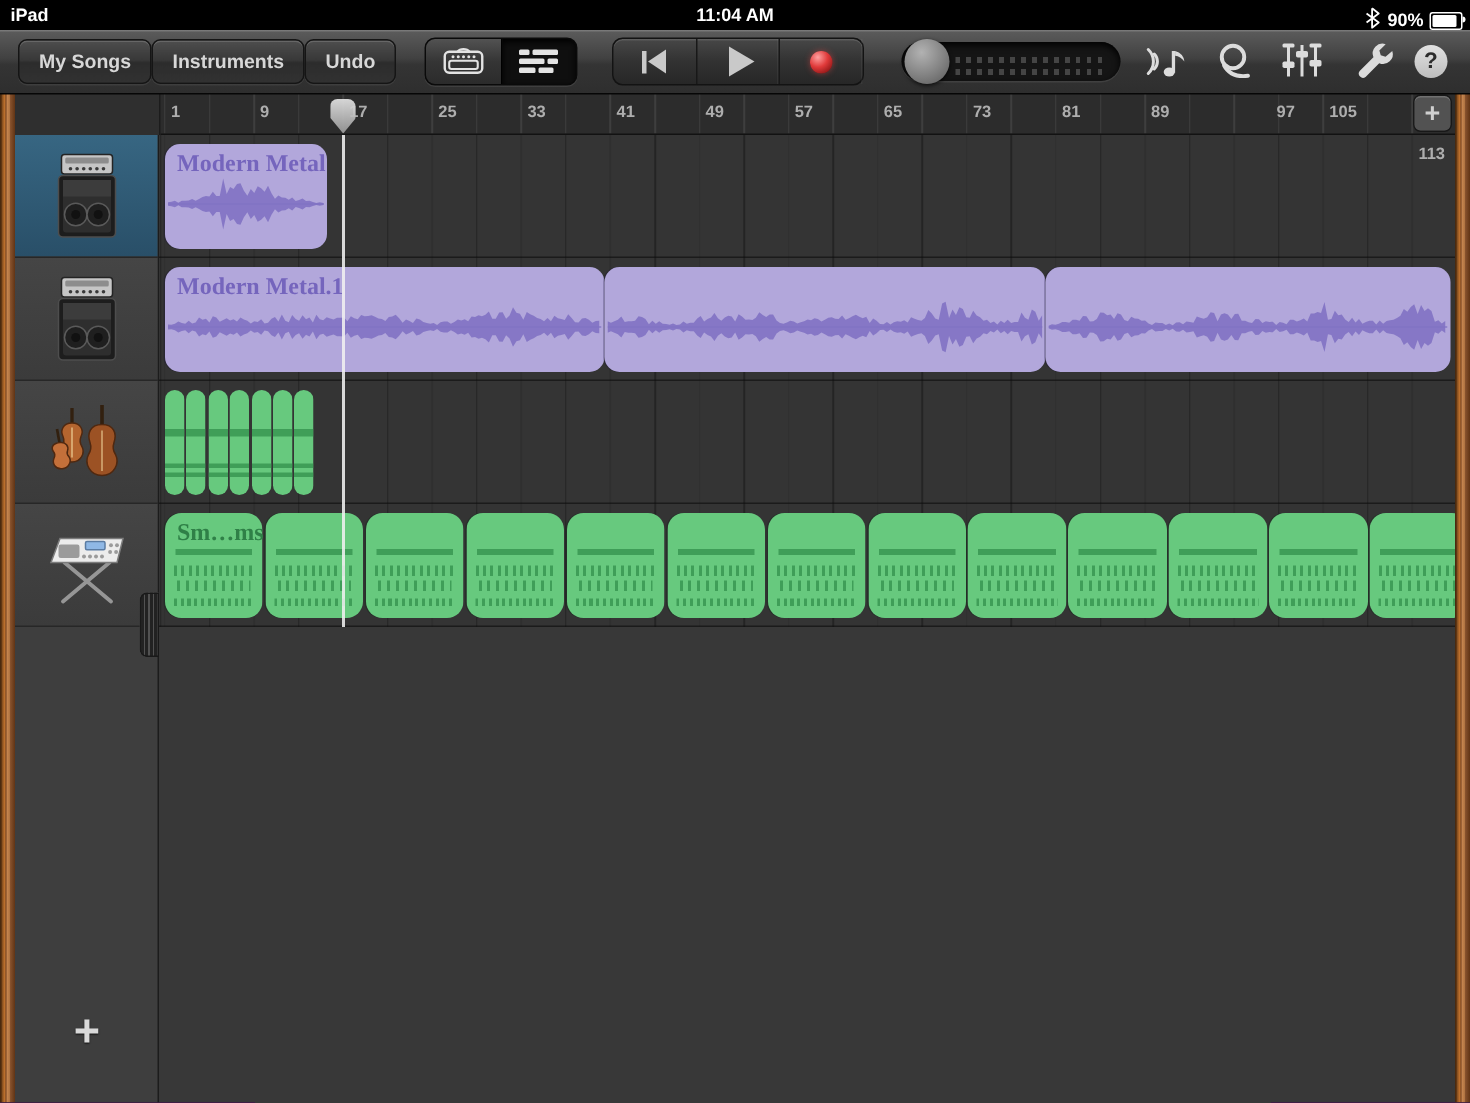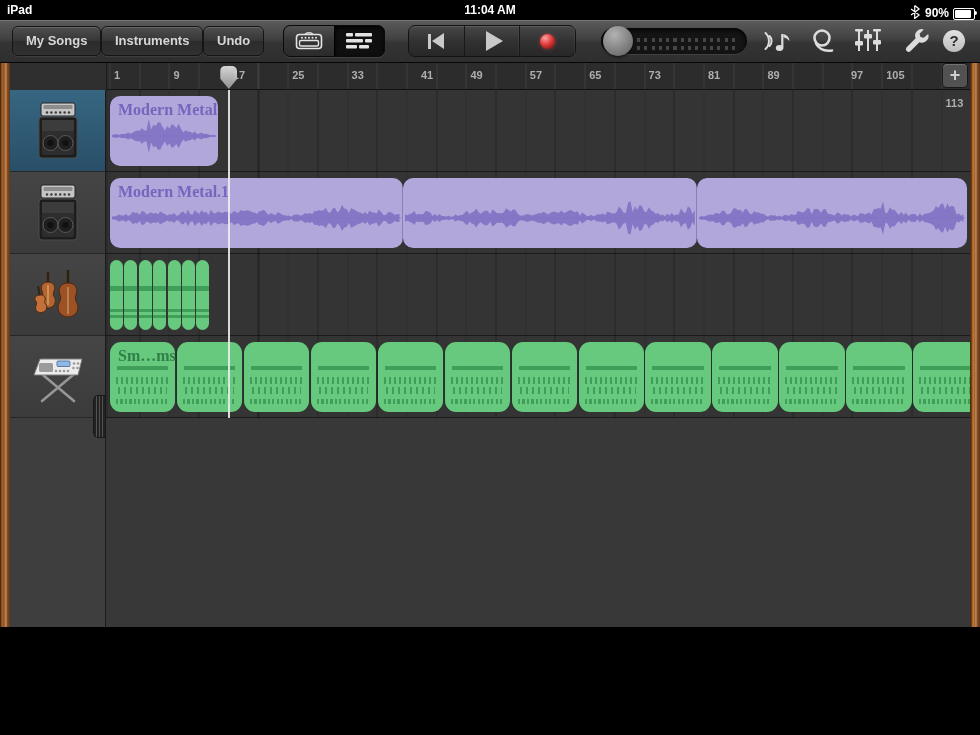--- a/index.html
+++ b/index.html
@@ -1,16 +1,16 @@
 <!DOCTYPE html>
 <html><head>
 <meta charset="utf-8">
 <style>
   html,body{margin:0;padding:0;background:#000;}
-  #screen{position:relative;width:980px;height:627px;overflow:hidden;
+  #screen{position:relative;width:980px;height:735px;overflow:hidden;
     font-family:"Liberation Sans",sans-serif;background:#d946ef;
     -webkit-font-smoothing:antialiased;}
 
   
   .statusbar{position:absolute;top:0;left:0;right:0;height:20px;background:#000;
     color:#fff;font-size:12px;font-weight:bold;z-index:50;}
   .sb-left{position:absolute;left:7px;top:3px;}
   .sb-time{position:absolute;left:0;right:0;top:3px;text-align:center;}
   .sb-right{position:absolute;right:5px;top:0;height:20px;display:flex;align-items:flex-end;gap:4px;}
   .batt{position:relative;width:20px;height:10px;border:1px solid #fff;border-radius:2px;}
@@ -247,21 +247,21 @@
   <div class="main">
     <div class="ruler" id="ruler">
       <div class="corner"></div>
       <div class="add-bars">+</div>
       <div class="ph-marker" id="ph-marker" style="left: 210.3px;"></div>
     <span class="num" style="left: 104px;">1</span>
         <span class="num" style="left: 163.4px;">9</span>
         <span class="num" style="left: 222.8px;">17</span>
         <span class="num" style="left: 282.2px;">25</span>
         <span class="num" style="left: 341.6px;">33</span>
-        <span class="num" style="left: 411px;">41</span>
+        <span class="num" style="left: 401px;">41</span>
         <span class="num" style="left: 460.4px;">49</span>
         <span class="num" style="left: 519.8px;">57</span>
         <span class="num" style="left: 579.2px;">65</span>
         <span class="num" style="left: 638.6px;">73</span>
         <span class="num" style="left: 698px;">81</span>
         <span class="num" style="left: 757.4px;">89</span>
         <span class="num" style="left: 841px;">97</span>
         <span class="num" style="left: 876.2px;">105</span>
         <span class="num" style="left: 935.6px; margin-top: 28px;">113</span>
       </div>

